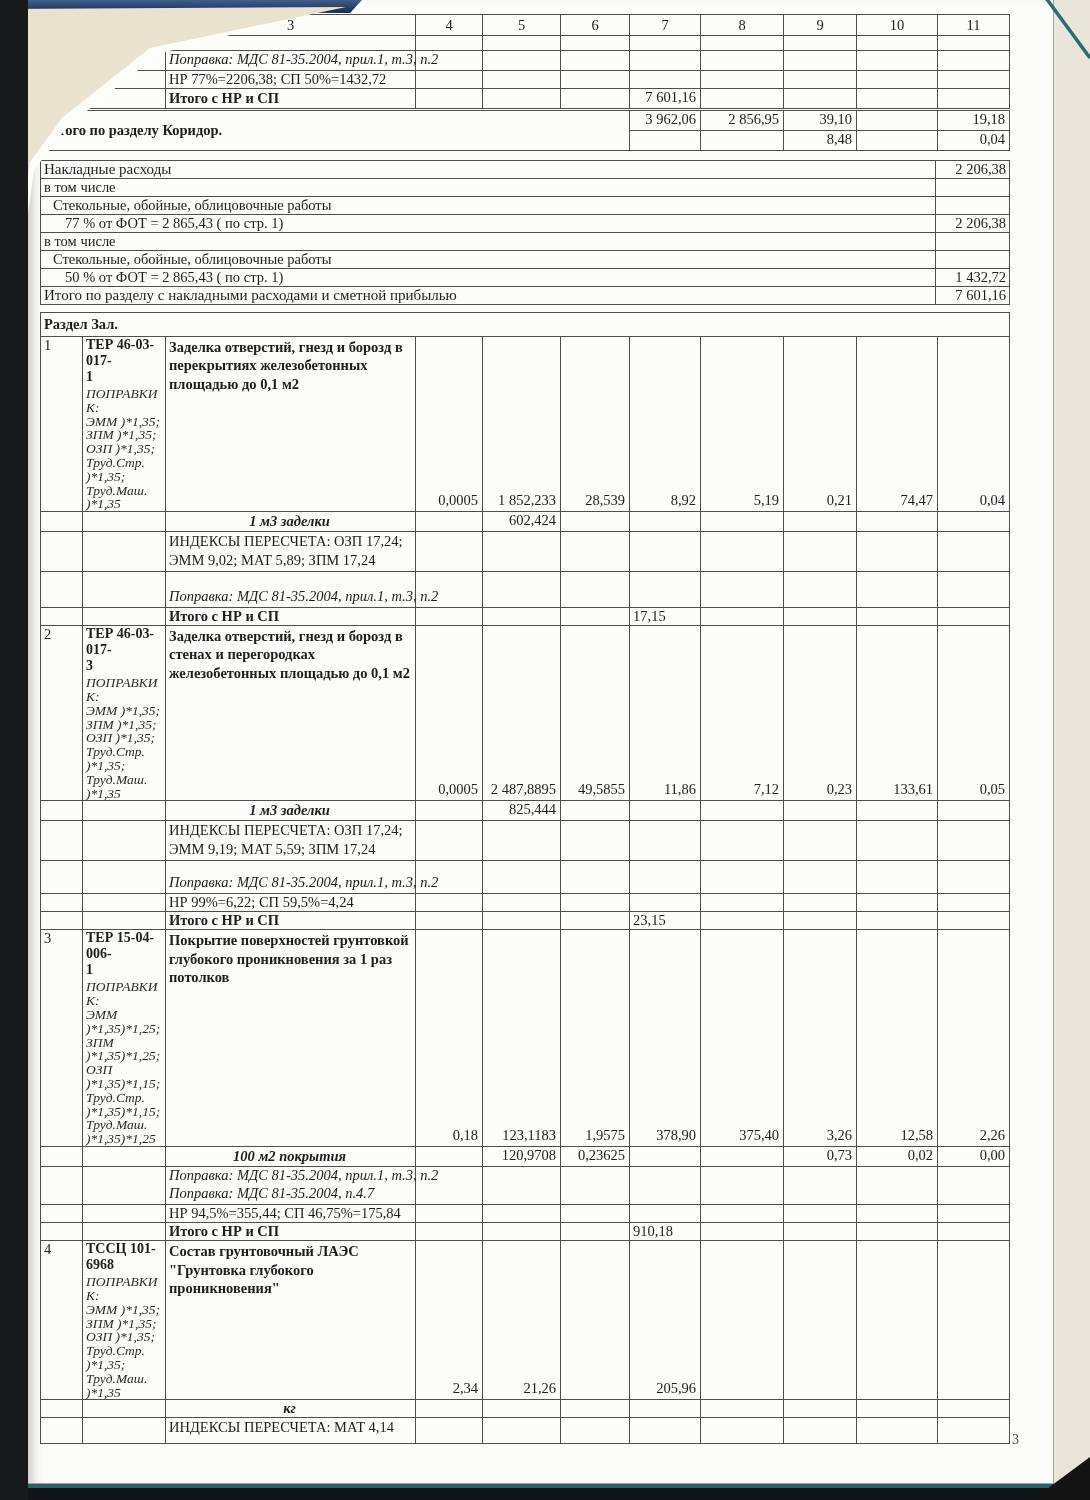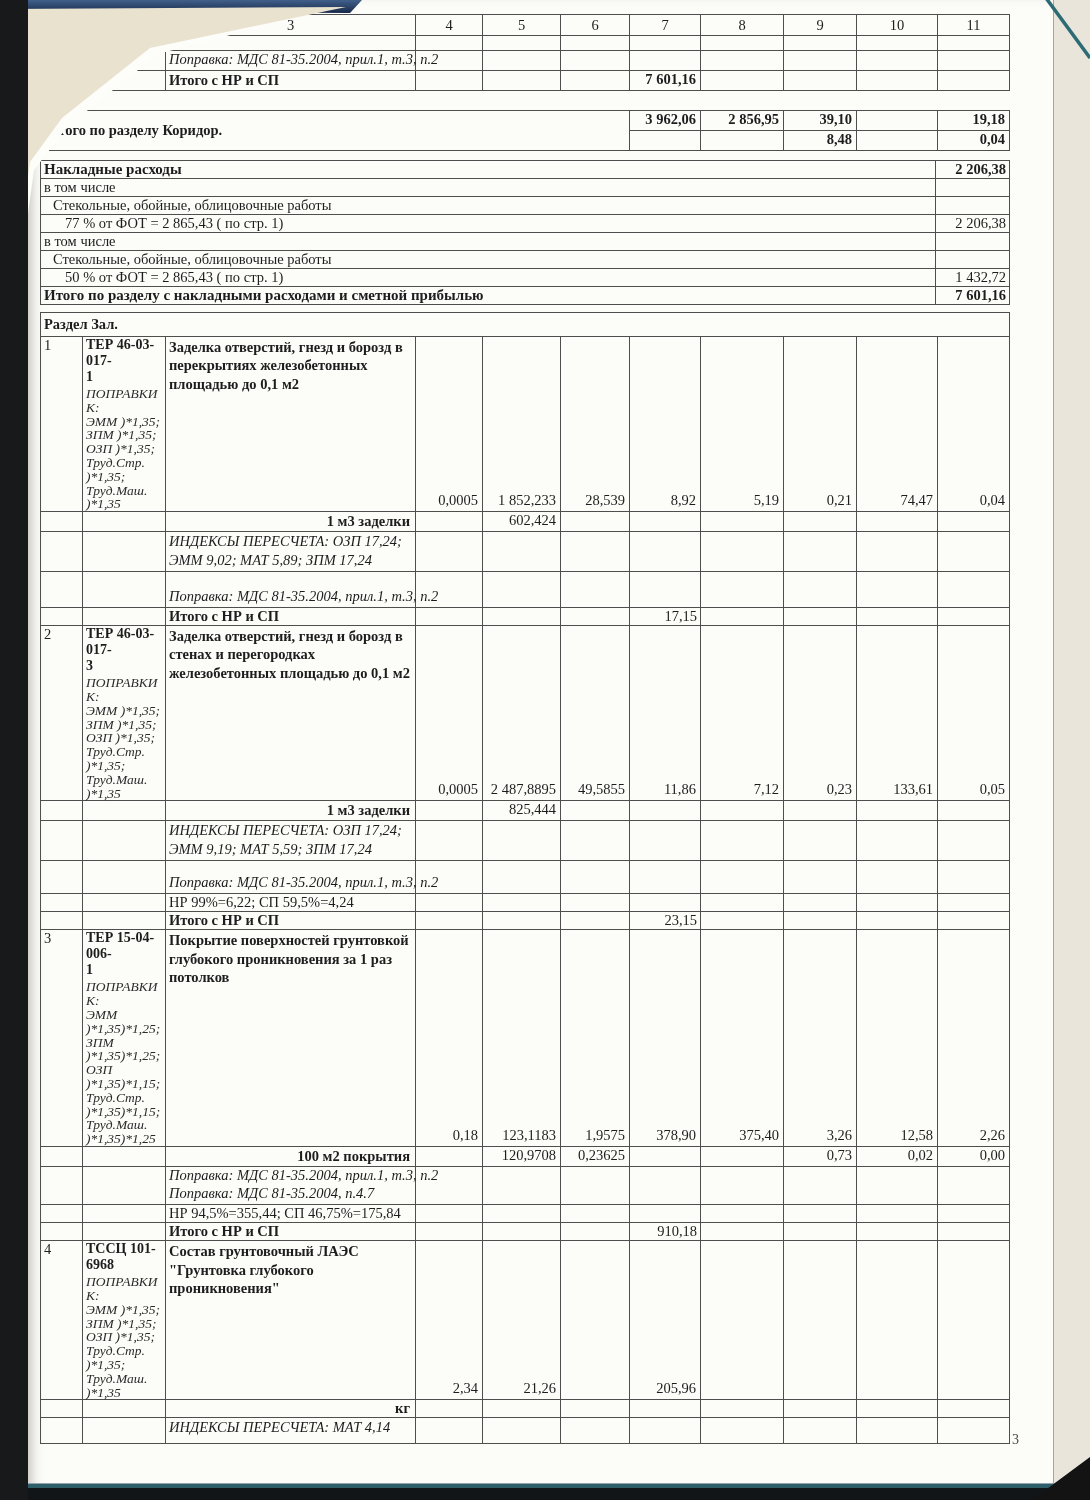--- a/index.html
+++ b/index.html
@@ -5,32 +5,32 @@
   html,body{margin:0;padding:0;}
   body{width:1090px;height:1500px;position:relative;overflow:hidden;
        background:#cfccc5;font-family:"Liberation Serif",serif;}
   .page{position:absolute;left:28px;top:0;width:1026px;height:1488px;background:#fcfcf9;
         box-shadow:inset 10px 0 14px -8px rgba(60,55,45,.35);z-index:1;}
   table.t{position:absolute;border-collapse:collapse;table-layout:fixed;z-index:2;background:transparent;}
   table.t td{border:1px solid #4e4e4e;font-family:"Liberation Serif",serif;color:#1d1d1d;
              font-size:14.5px;padding:0 3px;vertical-align:middle;}
   .hd td{text-align:center;font-size:15px;color:#2a2a2a;}
   .top{vertical-align:top !important;}
-  .b{font-weight:bold;}
+  .b{font-weight:normal;}
   .num{text-align:right;vertical-align:bottom !important;padding:0 4px 2px 0 !important;font-size:14.5px;}
   .code{font-weight:bold;font-size:14px;line-height:16px;white-space:pre-line;}
   .popr{font-style:italic;font-size:13.5px;line-height:13.8px;white-space:pre-line;margin-top:2px;color:#2b2b2b;}
   .desc{font-weight:bold;font-size:15px;line-height:1.26;padding-top:1px !important;}
-  .unit{text-align:right;font-weight:bold;font-size:14.5px;padding-right:5px !important;}
-  .sub{font-style:italic;font-size:13.8px;line-height:1.3;color:#262626;}
+  .unit{text-align:center;font-weight:bold;font-style:italic;font-size:14.5px;padding-right:5px !important;}
+  .sub{font-size:13.8px;line-height:1.3;color:#262626;}
   .pop{font-style:italic;font-size:13.8px;white-space:pre;vertical-align:bottom !important;padding-bottom:2px !important;}
   .pop.mid{vertical-align:middle !important;line-height:1.22;}
   .nrline{font-size:14.5px;white-space:nowrap;}
   .itg{font-weight:bold;font-size:15px;}
-  .itgv{text-align:right;font-size:14.5px;margin-top:29px;}
+  .itgv{text-align:left;font-size:14.5px;margin-top:29px;}
   .lbl{font-size:14.5px;}
   .lbl.b{font-size:15px;}
   .val{text-align:right;padding-right:3px !important;font-size:14.5px;}
   .secttl{text-align:left;font-weight:bold;font-size:15.5px;}
   .kor{font-weight:bold;font-size:15.5px;padding-left:6px !important;}
   .edgeL{position:absolute;left:0;top:0;width:28px;height:1500px;background:#17191b;z-index:6;}
   .edgeR{position:absolute;left:1053px;top:0;width:37px;height:1500px;background:#e9e5da;
          border-left:1px solid #a9a49a;z-index:3;}
   .botline1{position:absolute;left:0;top:1483px;width:1090px;height:1px;background:#8fa3b0;z-index:5;}
   .botline2{position:absolute;left:0;top:1484px;width:1090px;height:4px;background:#2e5f68;z-index:5;}
@@ -84,20 +84,33 @@
         <td></td>
         <td></td>
         <td></td>
         <td></td>
         <td></td>
       </tr>
   <tr style="height:16px">
         <td></td>
         <td></td>
     <td class="pop" style="vertical-align:middle !important;">Поправка: МДС 81-35.2004, прил.1, т.3, п.2</td>
+    <td></td>
+        <td></td>
+        <td></td>
+        <td></td>
+        <td></td>
+        <td></td>
+        <td></td>
+        <td></td>
+      </tr>
+  <tr style="height:16px">
+        <td></td>
+        <td></td>
+    <td class="nrline">НР 77%=2206,38;  СП 50%=1432,72</td>
     <td></td>
         <td></td>
         <td></td>
         <td></td>
         <td></td>
         <td></td>
         <td></td>
         <td></td>
       </tr>
   <tr style="height:17px">

